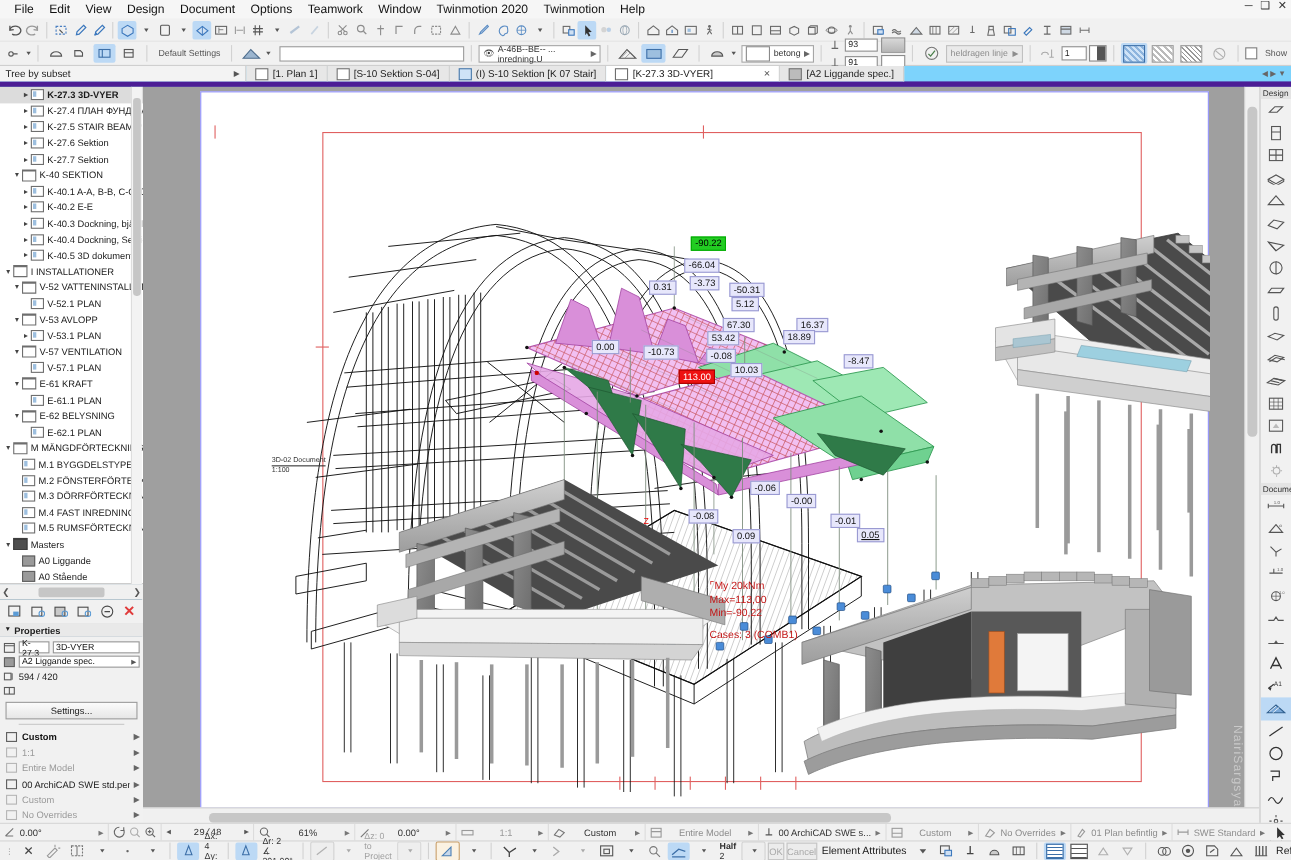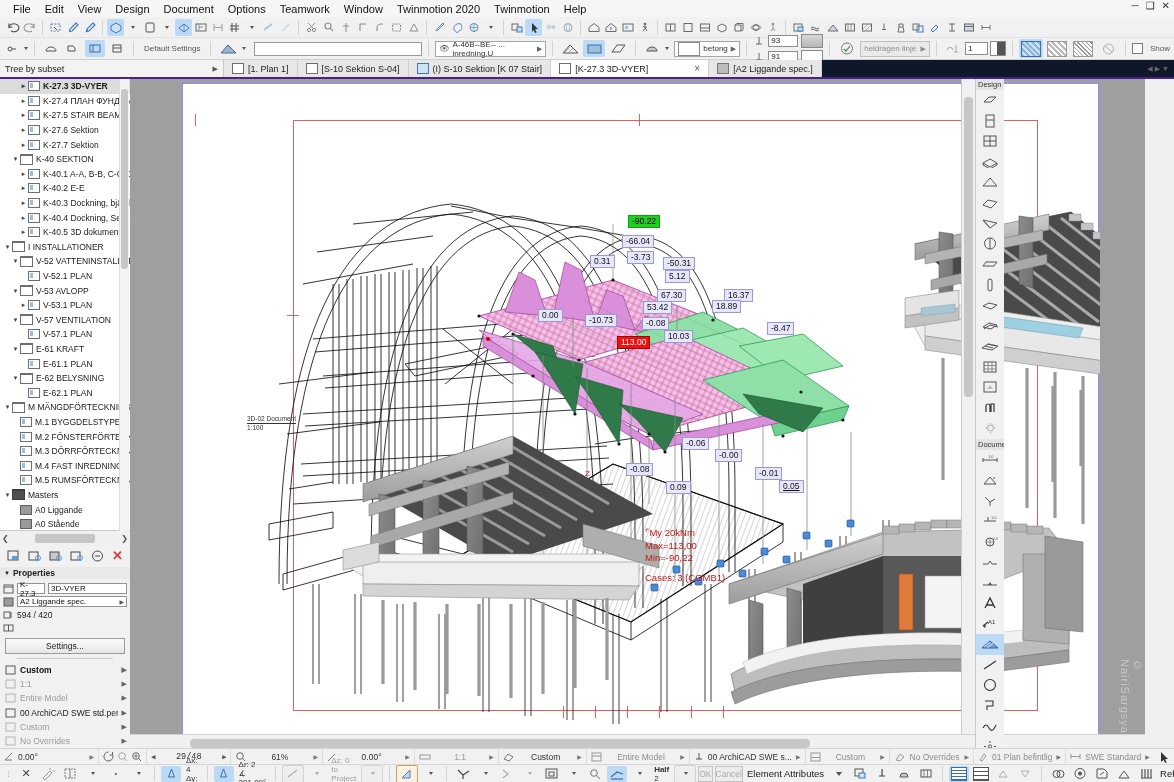--- a/index.html
+++ b/index.html
@@ -2,21 +2,21 @@
 <html><head>
 <meta charset="utf-8">
 <style>
   html,body{margin:0;padding:0;}
   body{
     width:1174px;height:782px;overflow:hidden;
     font-family:"Liberation Sans", sans-serif;
     font-size:10px;color:#1a1a1a;background:#f0f0f0;
     -webkit-font-smoothing:antialiased;
   }
-  #app{position:relative;width:1004px;height:782px;background:#f1f1f1;}
+  #app{position:relative;width:1174px;height:782px;background:#f1f1f1;}
 
   
   .menubar{position:absolute;left:0;top:0;width:1174px;height:17px;background:#f6f6f6;
            display:flex;align-items:center;padding-left:6px;box-sizing:border-box;}
   .menubar .mi{font-size:11px;padding:1px 7px;color:#111;white-space:nowrap;}
   .wincontrols{position:absolute;right:4px;top:1px;display:flex;gap:7px;align-items:center;font-size:10px;color:#333;}
   .wincontrols span{line-height:10px;}
 
   
   .tbrow{position:absolute;left:0;width:1174px;background:#f1f1f1;box-sizing:border-box;}
@@ -39,22 +39,22 @@
            padding:0 3px;box-sizing:border-box;font-size:8px;color:#333;gap:3px;}
   .w-combo.dis{background:#eaeaea;color:#8d8d8d;border-color:#c0c0c0;}
   .numbox{width:30px;height:12px;border:1px solid #8d8d8d;background:#fff;font-size:8px;
           display:flex;align-items:center;padding-left:2px;box-sizing:border-box;color:#222;}
   .swatch{width:20px;height:12px;border:1px solid #8a8a8a;background:linear-gradient(#d8d8d8,#b6b6b6);}
   .swatch.white{background:#fff;}
   .pat{width:18px;height:14px;border:1px solid #9b9b9b;}
   .chkbox{width:9px;height:9px;border:1px solid #7a7a7a;background:#fff;display:inline-block;}
 
   
-  .tabbar{position:absolute;left:0;top:60px;width:1174px;height:19px;background:#0f172a;
-          border-bottom:2px solid #4c1d95;display:flex;align-items:stretch;box-sizing:border-box;justify-content:flex-end;}
+  .tabbar{position:absolute;left:0;top:60px;width:1174px;height:19px;background:#7dd3fc;
+          border-bottom:5px solid #4c1d95;display:flex;align-items:stretch;box-sizing:border-box;justify-content:flex-end;}
   .treehdr{width:224px;background:#f3f3f3;border-right:1px solid #c8c8c8;display:flex;align-items:center;
            padding:0 5px;box-sizing:border-box;font-size:9px;color:#222;justify-content:space-between;}
   .tab{display:flex;align-items:center;gap:4px;padding:0 8px;font-size:9px;color:#1c1c1c;
        border-right:1px solid #cfcfcf;background:#e7e7e7;box-sizing:border-box;white-space:nowrap;}
   .tab.active{background:#fff;}
   .tab .tabx{margin-left:auto;padding-left:14px;color:#555;font-size:10px;}
   .tabicon{width:10px;height:9px;border:1px solid #6f6f6f;background:#fff;flex:0 0 auto;position:relative;}
   .tabicon.blue{background:#cfe3f7;border-color:#4a78a8;}
   .tabicon.grey{background:#bcbcbc;border-color:#777;}
   .tabnav{margin-left:auto;display:flex;align-items:center;gap:2px;padding:0 5px;}

